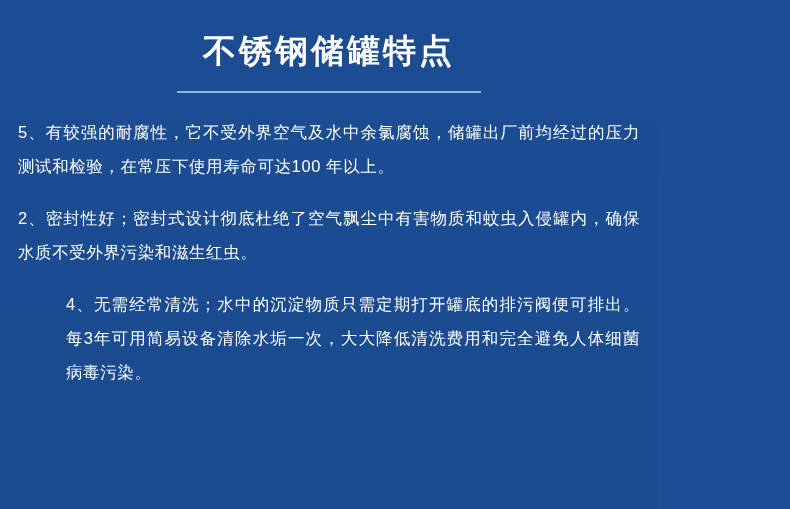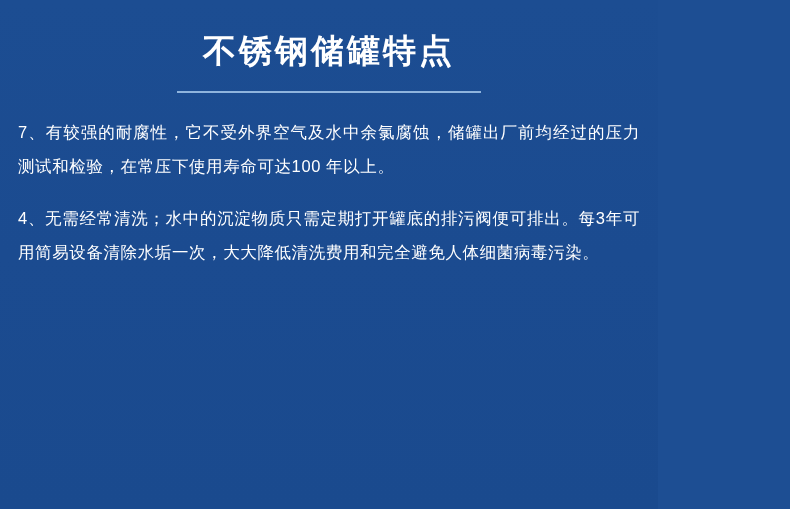--- a/index.html
+++ b/index.html
@@ -45,30 +45,32 @@
     color: #ffffff;
     font-size: 16.5px;
     line-height: 34px;
     letter-spacing: 0.6px;
     margin: 0 0 18px 0;
     text-align: justify;
     text-justify: inter-ideograph;
   }
   .para:last-child {
     margin-bottom: 0;
+    margin-left: 48px;
   }
 </style>
 </head>
 <body>
 
 <div class="page">
 
   <div class="title-block">
     <h1 class="title">不锈钢储罐特点</h1>
     <div class="title-underline"></div>
   </div>
 
   <div class="content">
-    <p class="para">7、有较强的耐腐性，它不受外界空气及水中余氯腐蚀，储罐出厂前均经过的压力测试和检验，在常压下使用寿命可达100 年以上。</p>
+    <p class="para">5、有较强的耐腐性，它不受外界空气及水中余氯腐蚀，储罐出厂前均经过的压力测试和检验，在常压下使用寿命可达100 年以上。</p>
+    <p class="para">2、密封性好；密封式设计彻底杜绝了空气飘尘中有害物质和蚊虫入侵罐内，确保水质不受外界污染和滋生红虫。</p>
     <p class="para">4、无需经常清洗；水中的沉淀物质只需定期打开罐底的排污阀便可排出。每3年可用简易设备清除水垢一次，大大降低清洗费用和完全避免人体细菌病毒污染。</p>
   </div>
 
 </div>
 
 </body></html>

